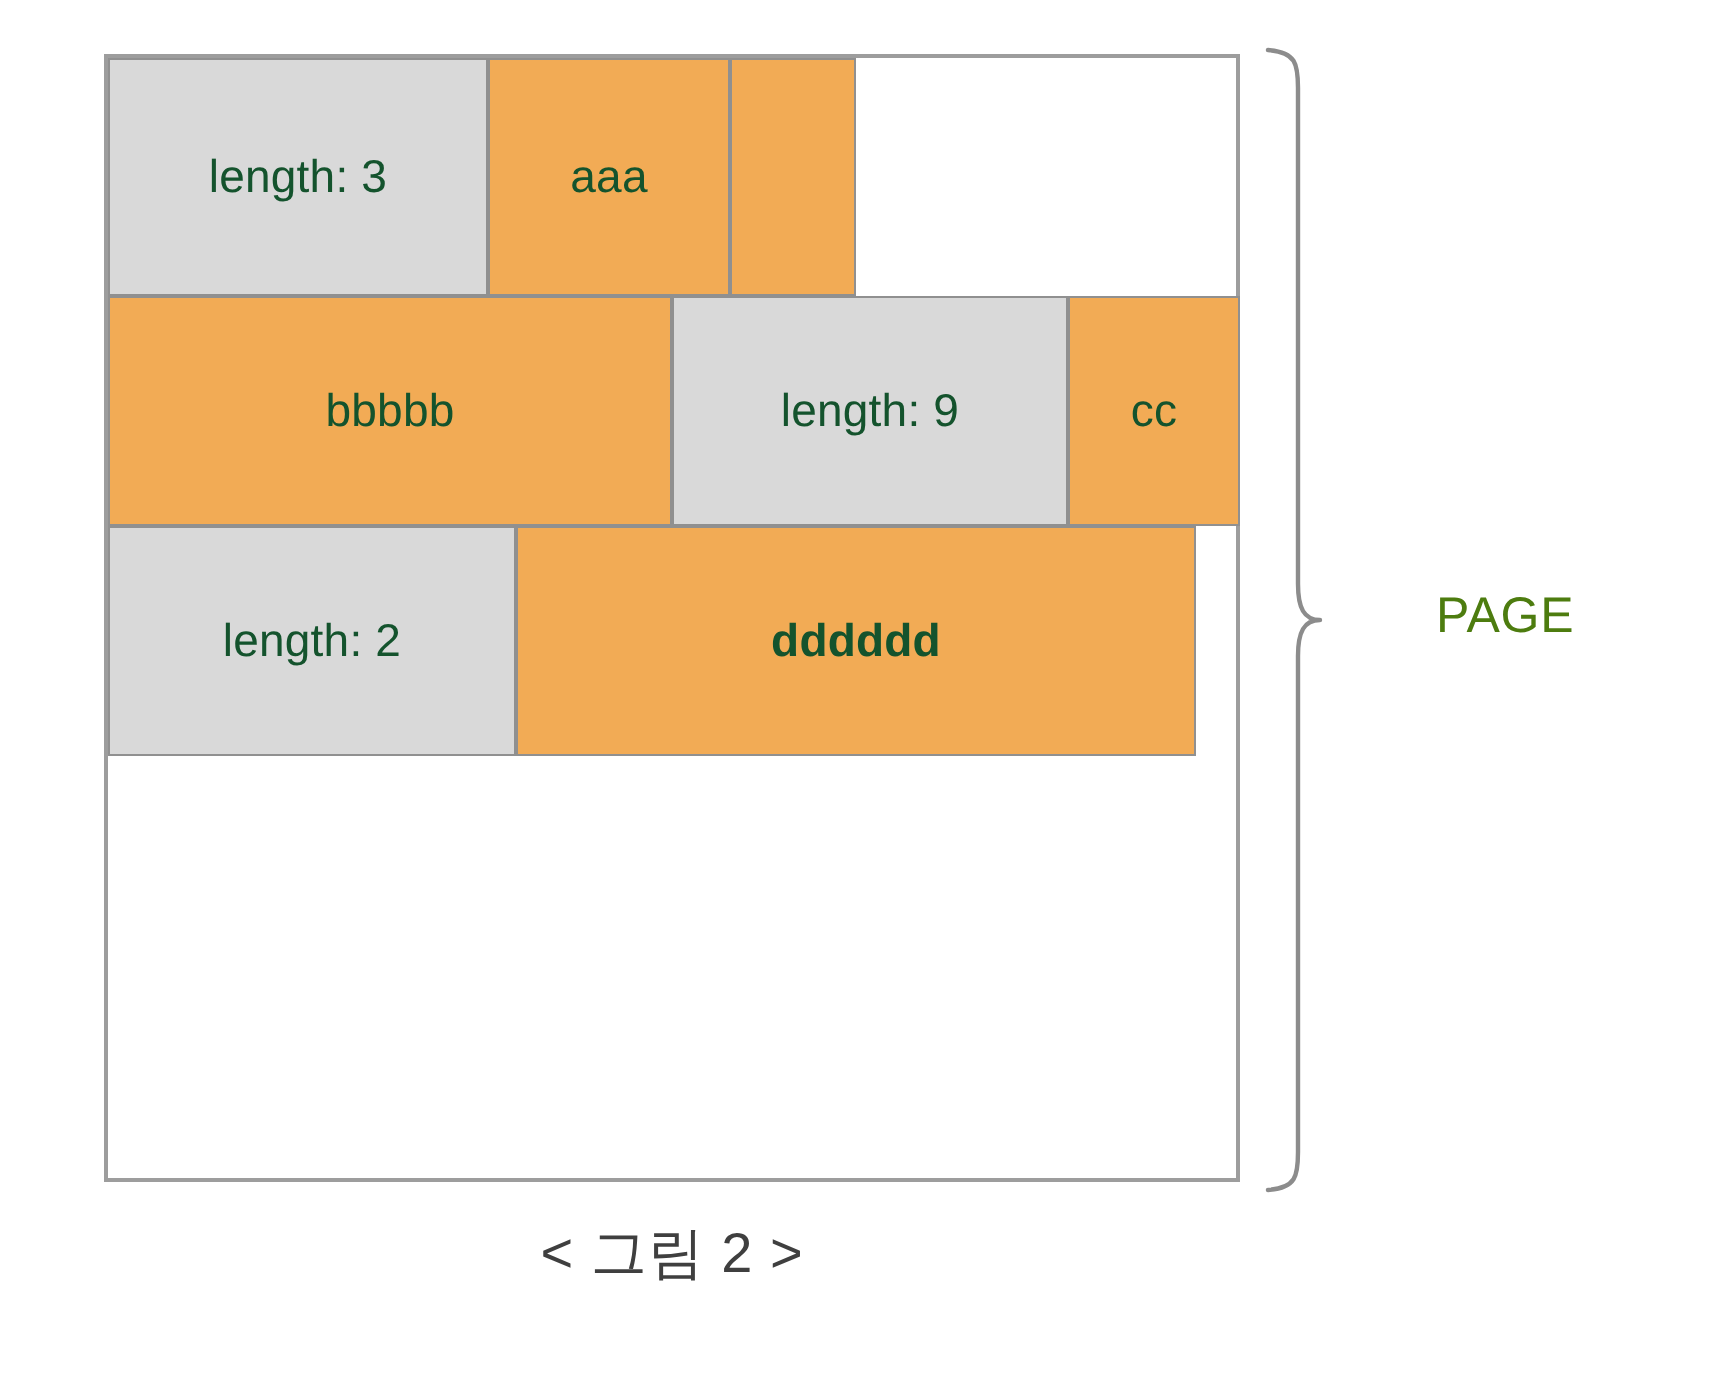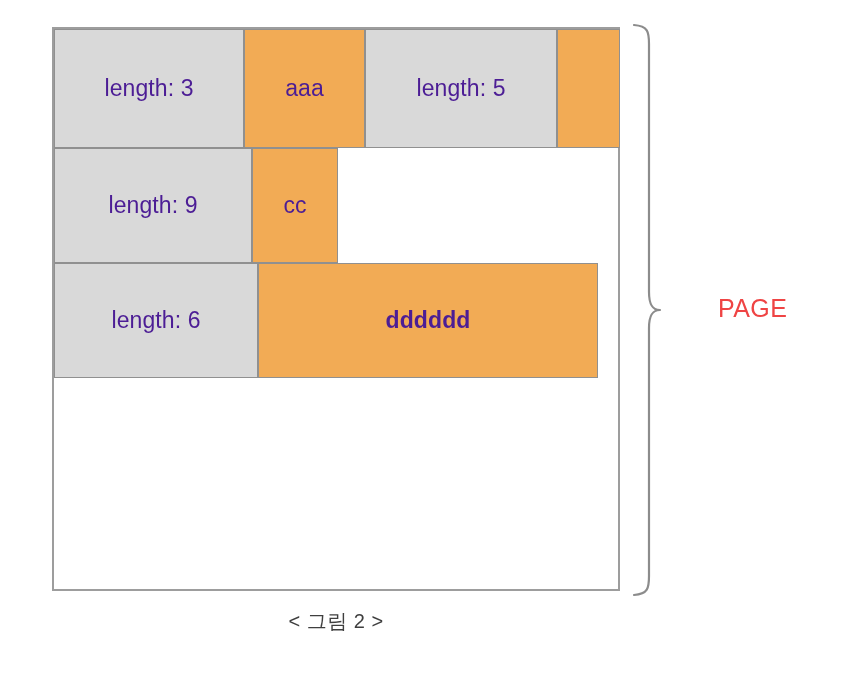--- a/index.html
+++ b/index.html
@@ -44,21 +44,21 @@
     box-sizing: border-box;
   }
 
   .cell {
     box-sizing: border-box;
     border: 1.5px solid #909090;
     display: flex;
     align-items: center;
     justify-content: center;
     font-size: 23px;
-    color: #4c1d95;
+    color: #14532d;
     letter-spacing: 0.1px;
     white-space: nowrap;
     overflow: hidden;
   }
   .cell.header {
     background: #d9d9d9;
   }
   .cell.body {
     background: #f2ab55;
     text-align: center;
@@ -78,57 +78,57 @@
   .brace svg {
     display: block;
     width: 30px;
     height: 576px;
   }
   .page-label {
     position: absolute;
     left: 718px;
     top: 294px;
     font-size: 25px;
-    color: #ef4444;
+    color: #4d7c0f;
     letter-spacing: 0.4px;
     white-space: nowrap;
   }
 
   
   .caption {
     position: absolute;
     left: 0;
     top: 608px;
     width: 672px;
     text-align: center;
-    font-size: 20px;
+    font-size: 28px;
     color: #3f3f3f;
     letter-spacing: 0.5px;
     white-space: nowrap;
   }
 </style>
 </head>
 <body>
 
 <div id="canvas">
 
   <div class="page-box">
     <div id="rows-host">
         <div class="row" style="top: 0px; height: 119px;">
           <div class="cell header" style="width: 190px; height: 119px;">length: 3</div>
           <div class="cell body" style="width: 121px; height: 119px;">aaa</div>
-          <div class="cell header" style="width: 192px; height: 119px;">length: 5</div>
           <div class="cell body blank" style="width: 63px; height: 119px;"></div>
         </div>
         <div class="row" style="top: 119px; height: 115px;">
+          <div class="cell body" style="width: 282px; height: 115px;">bbbbb</div>
           <div class="cell header" style="width: 198px; height: 115px;">length: 9</div>
           <div class="cell body" style="width: 86px; height: 115px;">cc</div>
         </div>
         <div class="row" style="top: 234px; height: 115px;">
-          <div class="cell header" style="width: 204px; height: 115px;">length: 6</div>
+          <div class="cell header" style="width: 204px; height: 115px;">length: 2</div>
           <div class="cell body" style="width: 340px; height: 115px; font-weight: bold;">dddddd</div>
         </div>
       </div>
   </div>
 
   <div class="brace">
     <svg viewBox="0 0 30 576" preserveAspectRatio="none" aria-hidden="true">
       <path d="M2,3 C16,4 17,10 17,22 L17,270 C17,282 20,288 28,288 C20,288 17,294 17,306 L17,554 C17,566 16,572 2,573" fill="none" stroke="#8c8c8c" stroke-width="2.2" stroke-linecap="round" stroke-linejoin="round"></path>
     </svg>
   </div>

